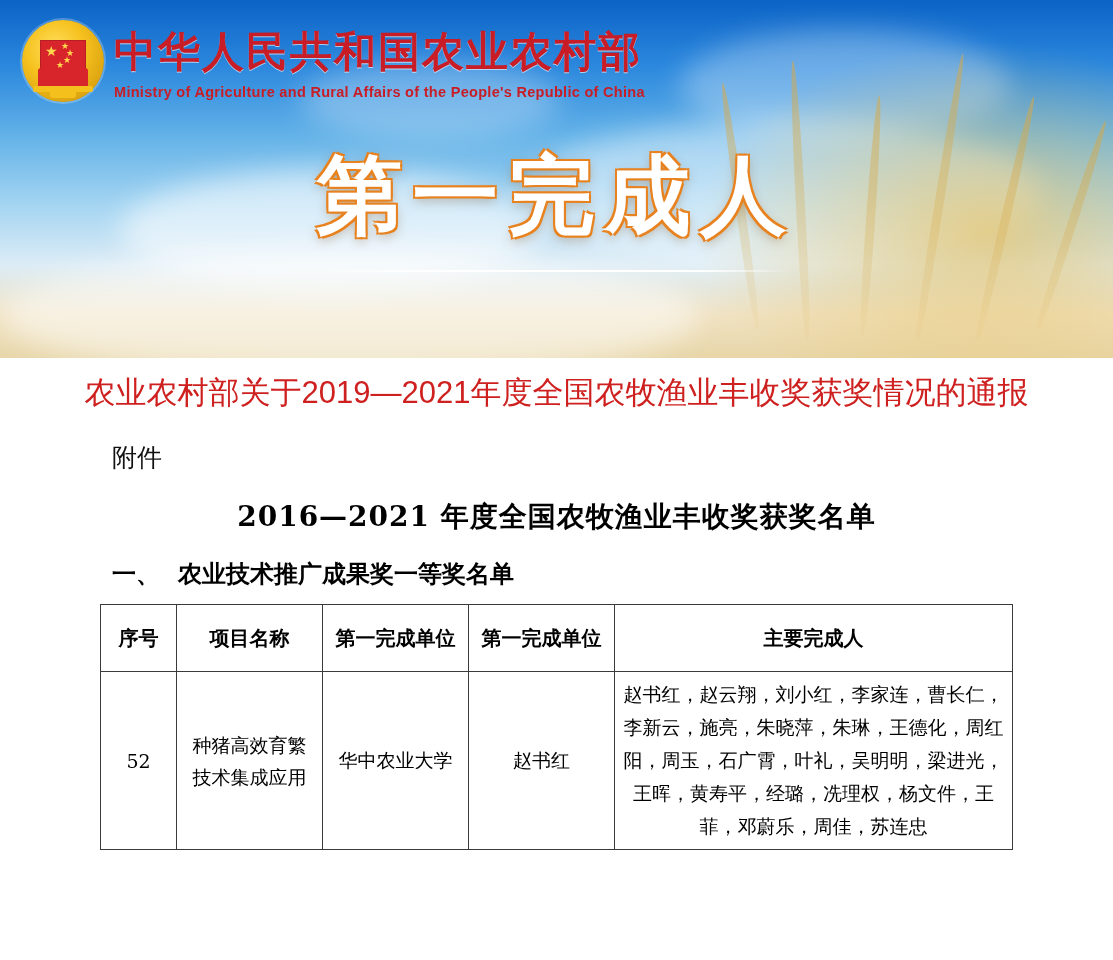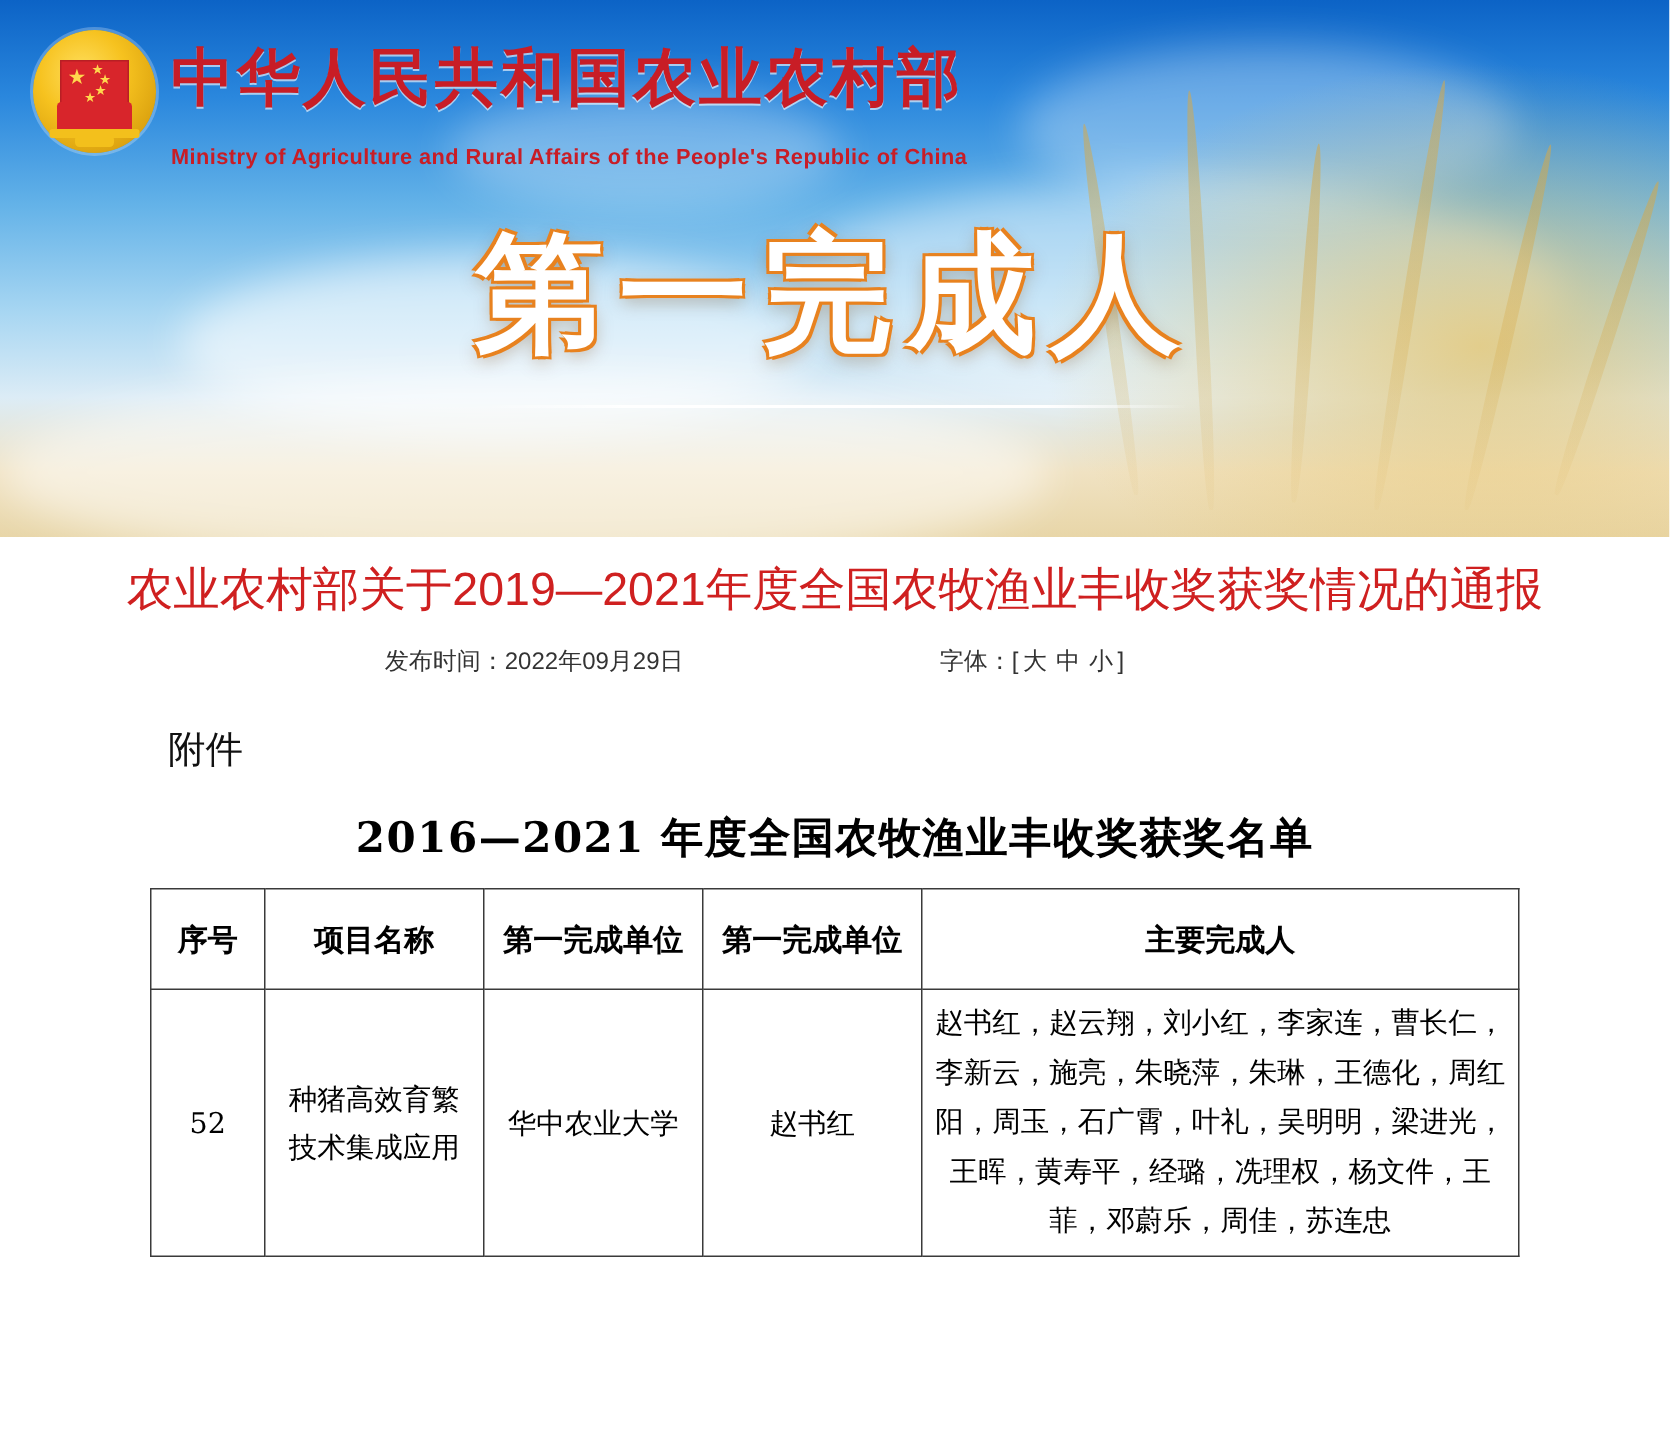--- a/index.html
+++ b/index.html
@@ -120,21 +120,21 @@
     font-weight: bold;
     font-size: 42px;
     letter-spacing: 2px;
     color: #c81d26;
     text-shadow: 0 1px 0 rgba(255,255,255,0.6);
     white-space: nowrap;
   }
   .ministry-en {
     position: absolute;
     left: 114px;
-    top: 97px;
+    top: 84px;
     font-size: 14.5px;
     font-weight: bold;
     color: #c81d26;
     letter-spacing: 0.3px;
     white-space: nowrap;
   }
 
   .banner-title {
     position: absolute;
     left: 0;
@@ -301,33 +301,28 @@
   <div class="ministry-en">Ministry of Agriculture and Rural Affairs of the People's Republic of China</div>
 
   <div class="banner-title">第一完成人</div>
   <div class="banner-rule"></div>
 </div>
 
 <div class="content">
 
   <div class="doc-title">农业农村部关于2019—2021年度全国农牧渔业丰收奖获奖情况的通报</div>
 
-  <div class="meta-row">
-    <span class="meta-pub">
-      <span>发布时间：</span><span>2022年09月29日</span>
-    </span>
-    <span class="meta-font">
-      <span>字体：</span><span>[</span><span class="size-opt">大</span><span class="size-opt">中</span><span class="size-opt">小</span><span>]</span>
-    </span>
+
+  <div class="attach-label">附件</div>
+
+  <div class="list-title">2016—2021 年度全国农牧渔业丰收奖获奖名单</div>
+
+  <div class="section-heading">
+    <span class="num">一、</span><span>农业技术推广成果奖一等奖名单</span>
   </div>
-
-  <div class="attach-label">附件</div>
-
-  <div class="list-title">2016—2021 年度全国农牧渔业丰收奖获奖名单</div>
-
 
   <table class="award">
     <colgroup>
       <col class="col-no">
       <col class="col-name">
       <col class="col-unit">
       <col class="col-person">
       <col class="col-main">
     </colgroup>
     <thead>

